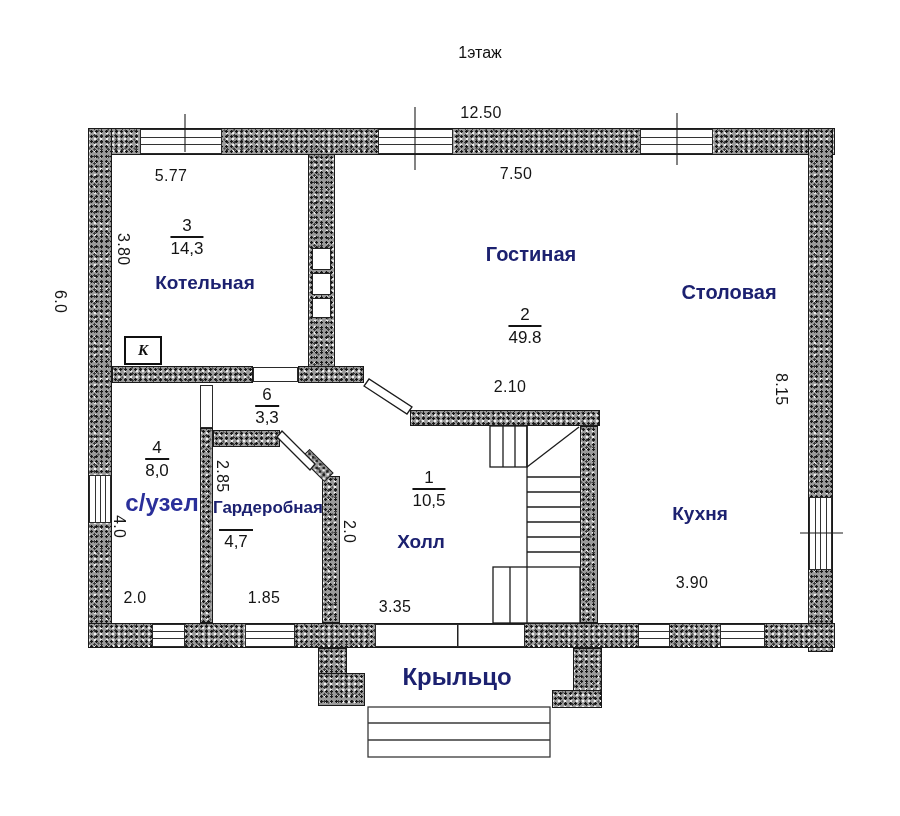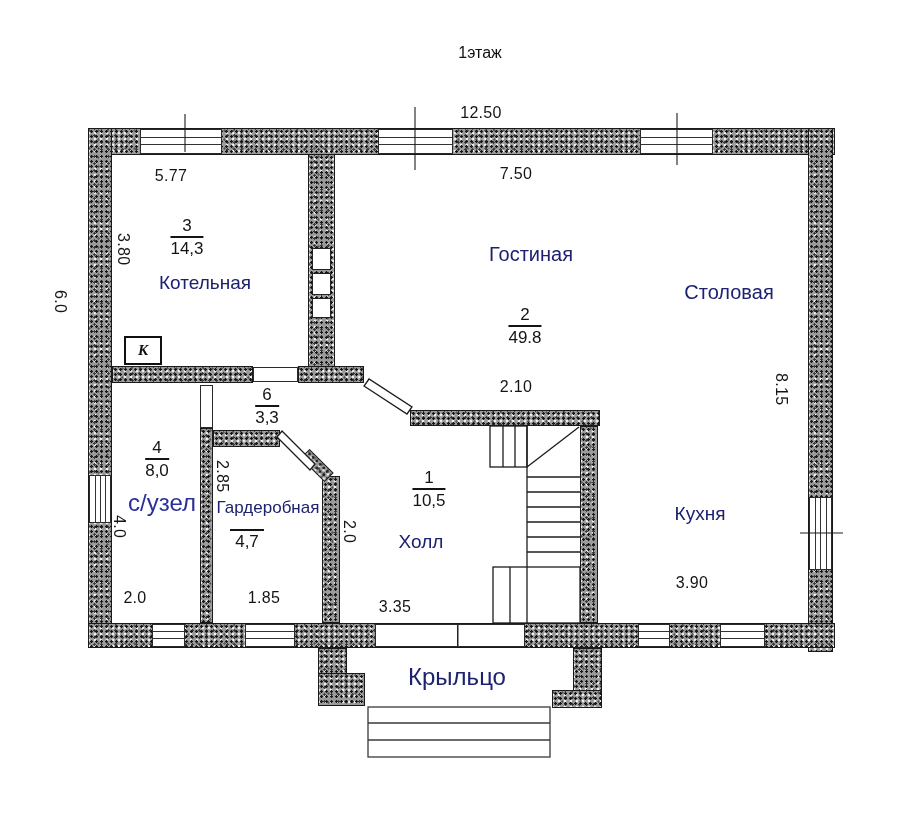--- a/index.html
+++ b/index.html
@@ -16,21 +16,21 @@
   .win{position:absolute;background-color:#fff;border:1px solid #2a2a2a;box-sizing:border-box;background-repeat:no-repeat;}
   .win-h{background-image:linear-gradient(#333,#333),linear-gradient(#333,#333);
          background-size:100% 1px,100% 1px;background-position:0 30%,0 64%;}
   .win-v{background-image:linear-gradient(#333,#333),linear-gradient(#333,#333),linear-gradient(#333,#333);
          background-size:1px 100%,1px 100%,1px 100%;background-position:25% 0,52% 0,78% 0;}
   .door{position:absolute;background:#fff;border:1px solid #2a2a2a;box-sizing:border-box;}
   .flue{position:absolute;background:#fff;border:1px solid #222;box-sizing:border-box;}
   .dim{position:absolute;font-size:16px;color:#151515;white-space:nowrap;letter-spacing:.3px;}
   .dim.c{transform:translateX(-50%);}
   .dim.v{writing-mode:vertical-rl;}
-  .room{position:absolute;transform:translateX(-50%);font-weight:400;font-size:19px;color:#1c2170;white-space:nowrap;text-align:center;}
+  .room{position:absolute;transform:translateX(-50%);font-weight:700;font-size:19px;color:#1c2170;white-space:nowrap;text-align:center;}
   .frac{position:absolute;transform:translateX(-50%);text-align:center;font-size:17px;color:#141414;line-height:1.12;}
   .frac .bar{height:0;border-top:2px solid #141414;margin:1px 0;}
   .title{position:absolute;transform:translateX(-50%);font-size:16px;color:#101010;}
   .kbox{position:absolute;width:34px;height:25px;border:2px solid #101010;background:#fff;
         display:flex;align-items:center;justify-content:center;
         font-family:"Liberation Serif",serif;font-style:italic;font-weight:700;font-size:15px;color:#101010;}
   svg.lines{position:absolute;left:0;top:0;pointer-events:none;}
 </style>
 </head>
 <body>
@@ -112,21 +112,21 @@
   </svg>
 
   <div class="title" style="left:480px;top:44px;text-align:right;">1этаж</div>
 
   <div class="dim c" style="left:481px;top:104px;">12.50</div>
   <div class="dim c" style="left:171px;top:167px;">5.77</div>
   <div class="dim c" style="left:516px;top:165px;">7.50</div>
   <div class="dim v" style="left:114px;top:233px;">3.80</div>
   <div class="dim v" style="left:51px;top:290px;">6.0</div>
   <div class="dim v" style="left:772px;top:373px;">8.15</div>
-  <div class="dim c" style="left:510px;top:378px;margin-left:6px;">2.10</div>
+  <div class="dim c" style="left:510px;top:378px;">2.10</div>
   <div class="dim v" style="left:213px;top:460px;">2.85</div>
   <div class="dim v" style="left:340px;top:520px;">2.0</div>
   <div class="dim v" style="left:110px;top:515px;">4.0</div>
   <div class="dim c" style="left:135px;top:589px;">2.0</div>
   <div class="dim c" style="left:264px;top:589px;">1.85</div>
   <div class="dim c" style="left:395px;top:598px;">3.35</div>
   <div class="dim c" style="left:692px;top:574px;">3.90</div>
 
   <div class="room" style="left:205px;top:272px;">Котельная</div>
   <div class="room" style="left:531px;top:243px;font-size:20px;">Гостиная</div>
@@ -155,21 +155,21 @@
   <div class="frac" style="left:157px;top:438px;">
     <div>4</div>
     <div class="bar"></div>
     <div>8,0</div>
   </div>
   <div class="frac" style="left:429px;top:468px;">
     <div>1</div>
     <div class="bar"></div>
     <div>10,5</div>
   </div>
-  <div class="frac" style="left:247px;top:528px;">
+  <div class="frac" style="left:236px;top:528px;">
     <div class="bar" style="width:34px;"></div>
     <div>4,7</div>
   </div>
 
   <div class="kbox" style="left:124px;top:336px;">
     <span>К</span>
   </div>
 
 </div>
 

